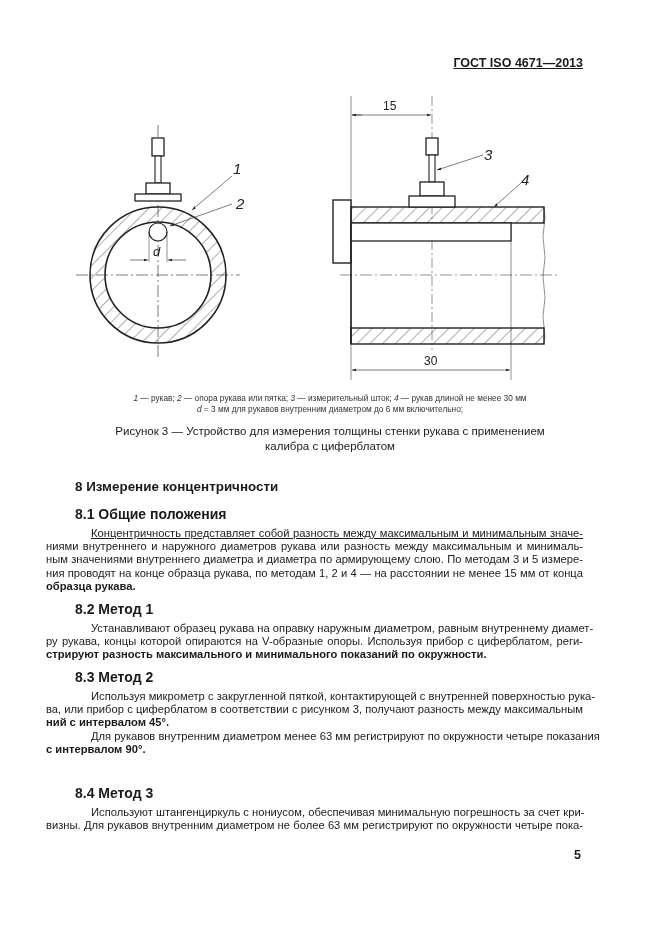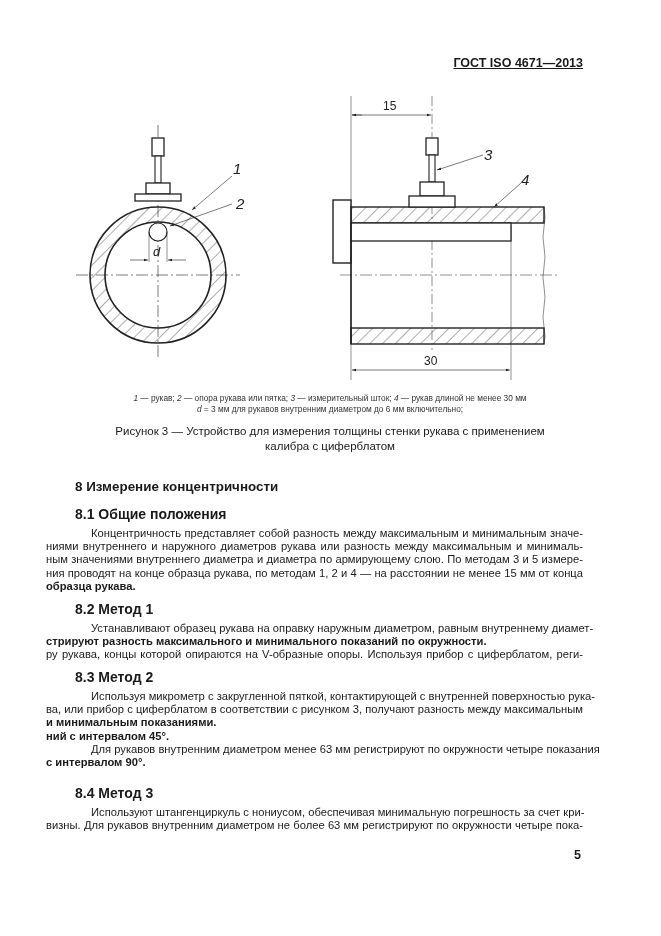--- a/index.html
+++ b/index.html
@@ -11,21 +11,21 @@
             font-size: 8.3px; line-height: 11px; color: #333; }
   .legend i { font-style: italic; }
   .caption { position: absolute; top: 424px; left: 60px; width: 540px; text-align: center;
              font-size: 11.5px; line-height: 15px; }
   .h2 { position: absolute; left: 75px; top: 479px; font-weight: bold; font-size: 13.4px; }
   .h3 { position: absolute; left: 75px; font-weight: bold; font-size: 14px; }
   .p { position: absolute; left: 75px; width: 508px; font-size: 11.2px; line-height: 13.2px;
        text-align: justify; text-indent: 0; }
   .line { display: block; text-align: justify; text-align-last: justify; white-space: nowrap; height: 13.2px; }
   .line.last { text-align-last: left; font-weight: bold; }
-  .line.indent { padding-left: 16px; }
+  .line.indent { padding-left: 16px; text-decoration: underline; }
   .pagenum { position: absolute; right: 80px; top: 848px; font-weight: bold; font-size: 12.5px; }
 </style>
 </head>
 <body>
 
 <div class="header">ГОСТ ISO 4671—2013</div>
 
 <svg class="figure" viewBox="0 0 661 390" xmlns="http://www.w3.org/2000/svg">
   <defs>
     <pattern id="hatch" patternUnits="userSpaceOnUse" width="9" height="9" patternTransform="rotate(45)">
@@ -119,29 +119,28 @@
   <span class="line indent" style="padding-left:45px">Концентричность представляет собой разность между максимальным и минимальным значе-</span>
   <span class="line">ниями внутреннего и наружного диаметров рукава или разность между максимальным и минималь-</span>
   <span class="line">ным значениями внутреннего диаметра и диаметра по армирующему слою. По методам 3 и 5 измере-</span>
   <span class="line">ния проводят на конце образца рукава, по методам 1, 2 и 4 — на расстоянии не менее 15 мм от конца</span>
   <span class="line last">образца рукава.</span>
 </div>
 
 <div class="h3" style="top:601px">8.2 Метод 1</div>
 <div class="p" style="top:622px; left:46px; width:537px">
   <span class="line" style="padding-left:45px">Устанавливают образец рукава на оправку наружным диаметром, равным внутреннему диамет-</span>
+  <span class="line">ру рукава, концы которой опираются на V-образные опоры. Используя прибор с циферблатом, реги-</span>
   <span class="line last">стрируют разность максимального и минимального показаний по окружности.</span>
-  <span class="line">ру рукава, концы которой опираются на V-образные опоры. Используя прибор с циферблатом, реги-</span>
 </div>
 
 <div class="h3" style="top:669px">8.3 Метод 2</div>
 <div class="p" style="top:690px; left:46px; width:537px">
   <span class="line" style="padding-left:45px">Используя микрометр с закругленной пяткой, контактирующей с внутренней поверхностью рука-</span>
   <span class="line">ва, или прибор с циферблатом в соответствии с рисунком 3, получают разность между максимальным</span>
-  <span class="line last">и минимальным показаниями.</span>
   <span class="line last">ний с интервалом 45°.</span>
   <span class="line" style="padding-left:45px">Для рукавов внутренним диаметром менее 63 мм регистрируют по окружности четыре показания</span>
   <span class="line last">с интервалом 90°.</span>
 </div>
 
 <div class="h3" style="top:785px">8.4 Метод 3</div>
 <div class="p" style="top:806px; left:46px; width:537px">
   <span class="line" style="padding-left:45px">Используют штангенциркуль с нониусом, обеспечивая минимальную погрешность за счет кри-</span>
   <span class="line">визны. Для рукавов внутренним диаметром не более 63 мм регистрируют по окружности четыре пока-</span>
 </div>

